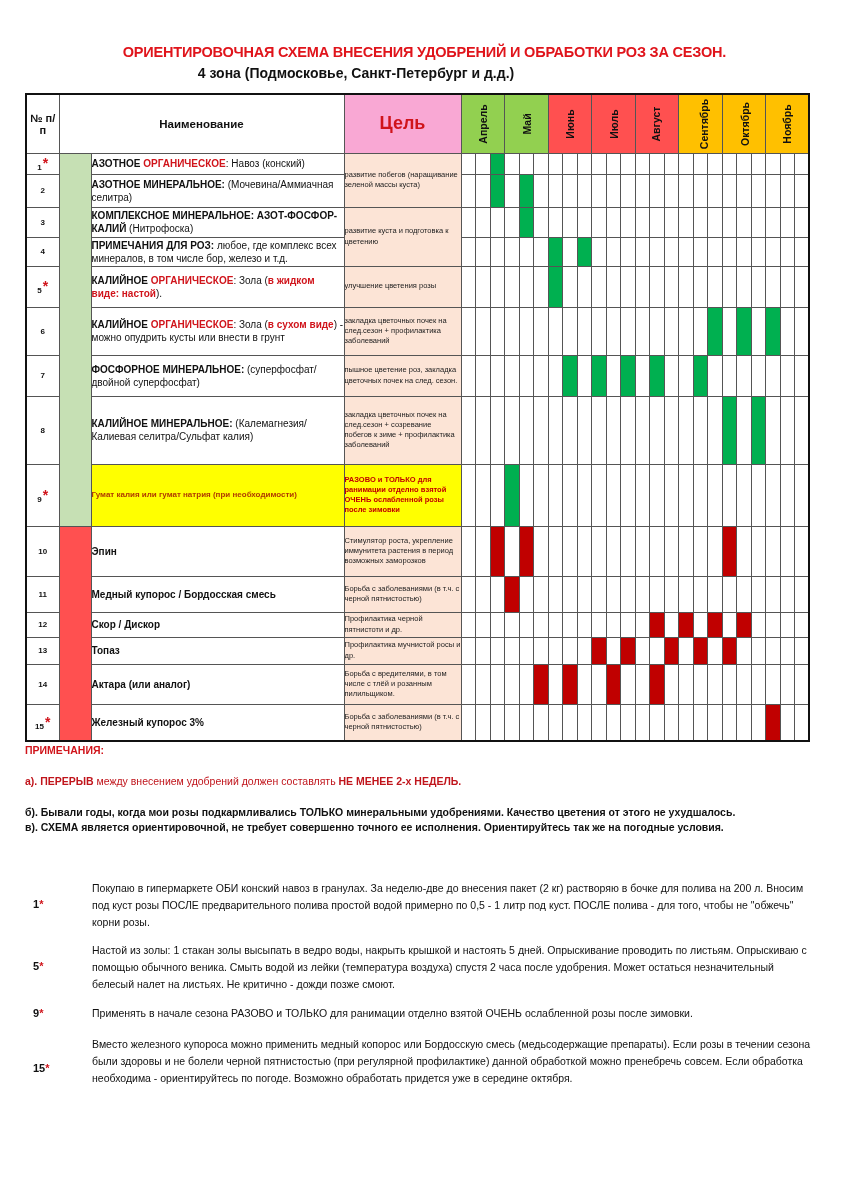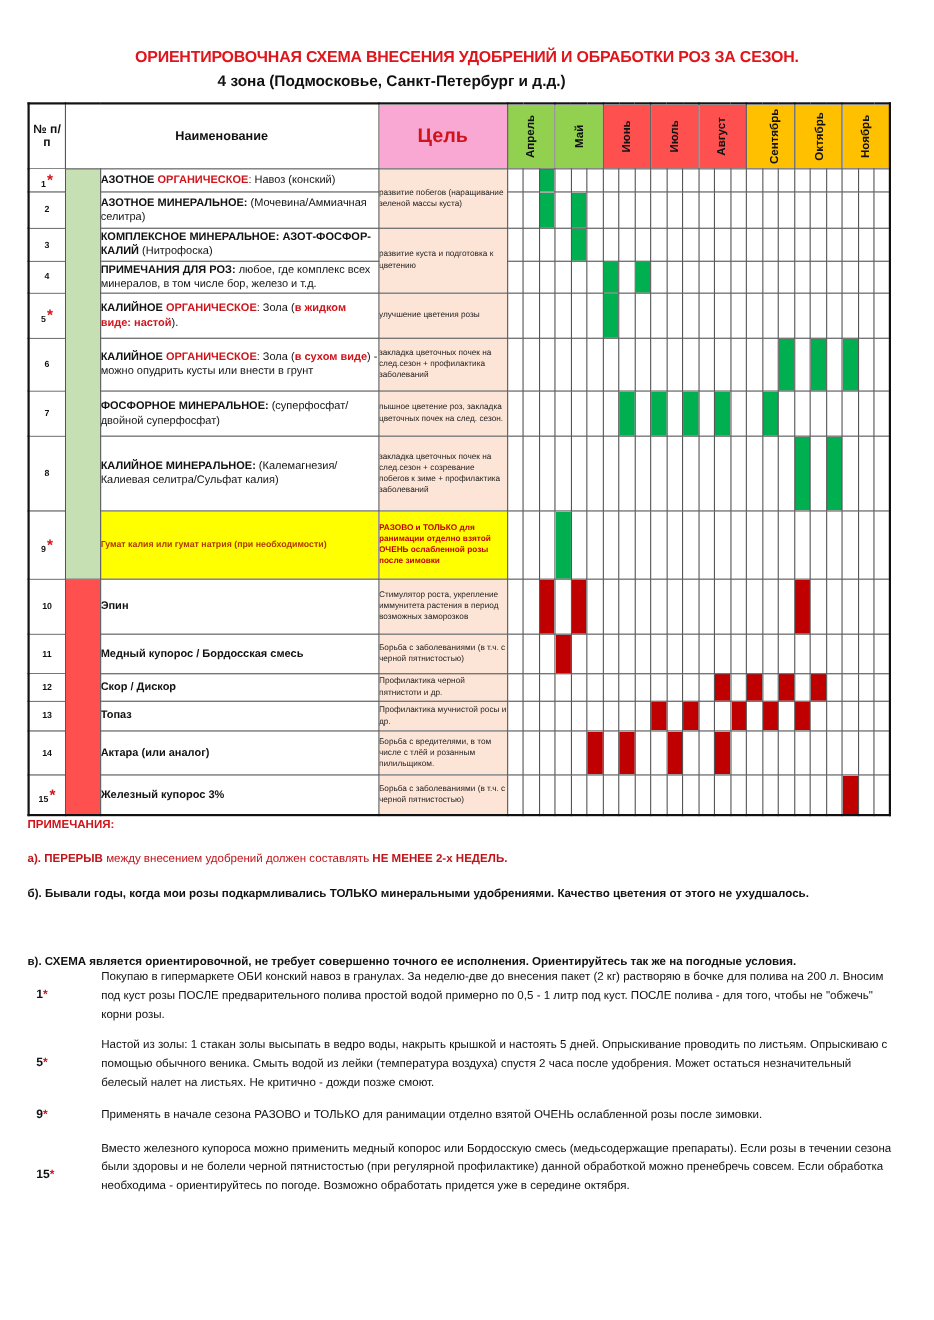--- a/index.html
+++ b/index.html
@@ -534,21 +534,21 @@
     </tbody>
 </table>
 
 <div class="notes" style="top:744px;">
   <span class="hdr">ПРИМЕЧАНИЯ:</span>
 </div>
 <div class="notes n-red" style="top:775px;">
   <b>а). </b><b>ПЕРЕРЫВ</b><span> между внесением удобрений должен составлять </span><b>НЕ МЕНЕЕ 2-х НЕДЕЛЬ.</b>
 </div>
 <div class="notes n-bold" style="top:806px;">б). Бывали годы, когда мои розы подкармливались ТОЛЬКО минеральными удобрениями. Качество цветения от этого не ухудшалось.</div>
-<div class="notes n-bold" style="top:868px;">в). СХЕМА является ориентировочной, не требует совершенно точного ее исполнения. Ориентируйтесь так же на погодные условия.</div>
+<div class="notes n-bold" style="top:821px;">в). СХЕМА является ориентировочной, не требует совершенно точного ее исполнения. Ориентируйтесь так же на погодные условия.</div>
 
 <div class="fn" style="top:880px;">
   <span class="lbl" style="top:16px;"><span>1</span><span class="s">*</span></span>
   <div class="txt">Покупаю в гипермаркете ОБИ конский навоз в гранулах. За неделю-две до внесения пакет (2 кг) растворяю в бочке для полива на 200 л. Вносим под куст розы ПОСЛЕ предварительного полива простой водой примерно по 0,5 - 1 литр под куст. ПОСЛЕ полива - для того, чтобы не "обжечь" корни розы.</div>
 </div>
 <div class="fn" style="top:942px;">
   <span class="lbl" style="top:16px;"><span>5</span><span class="s">*</span></span>
   <div class="txt">Настой из золы: 1 стакан золы высыпать в ведро воды, накрыть крышкой и настоять 5 дней. Опрыскивание проводить по листьям. Опрыскиваю с помощью обычного веника. Смыть водой из лейки (температура воздуха) спустя 2 часа после удобрения. Может остаться незначительный белесый налет на листьях. Не критично - дожди позже смоют.</div>
 </div>
 <div class="fn" style="top:1005px;">

